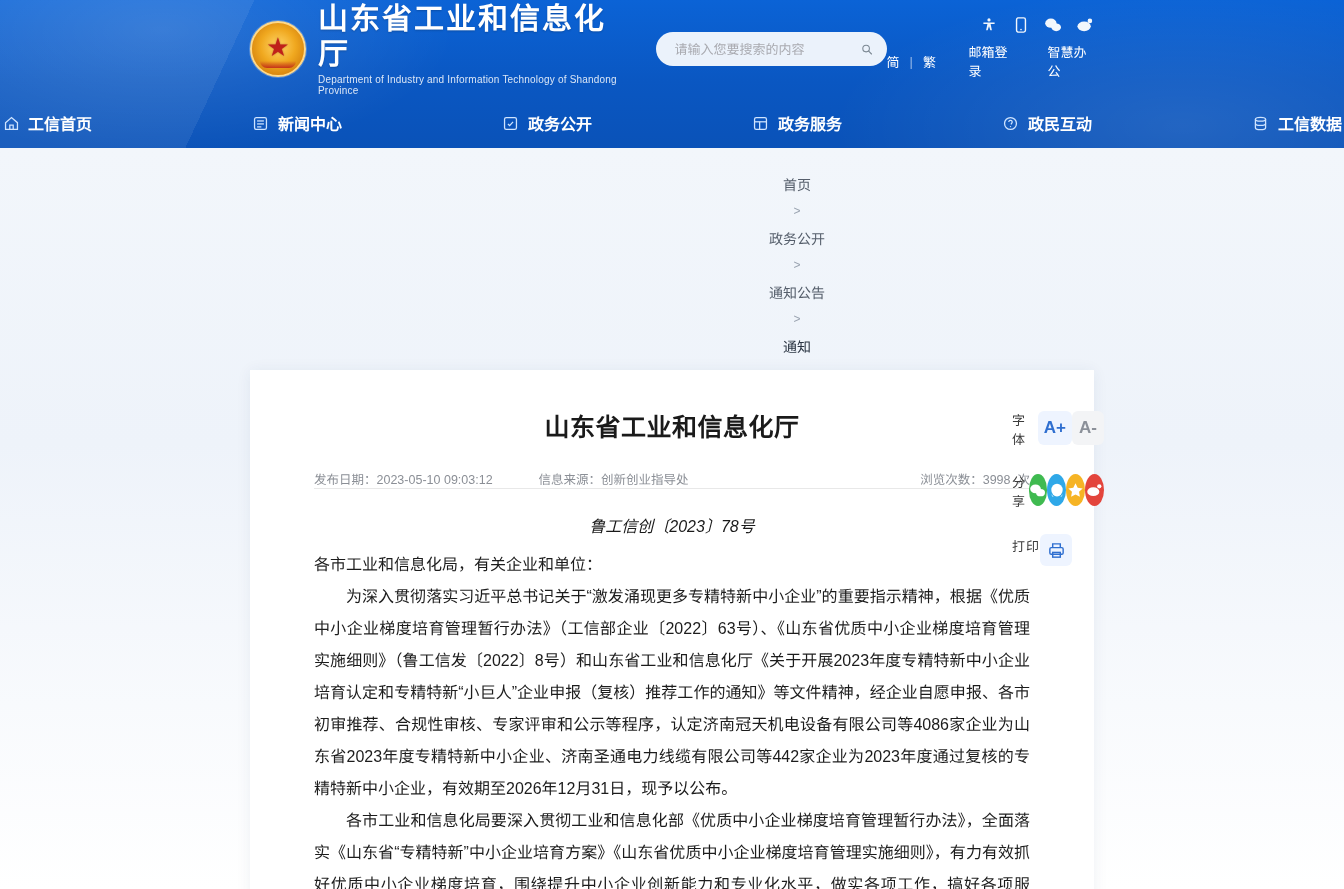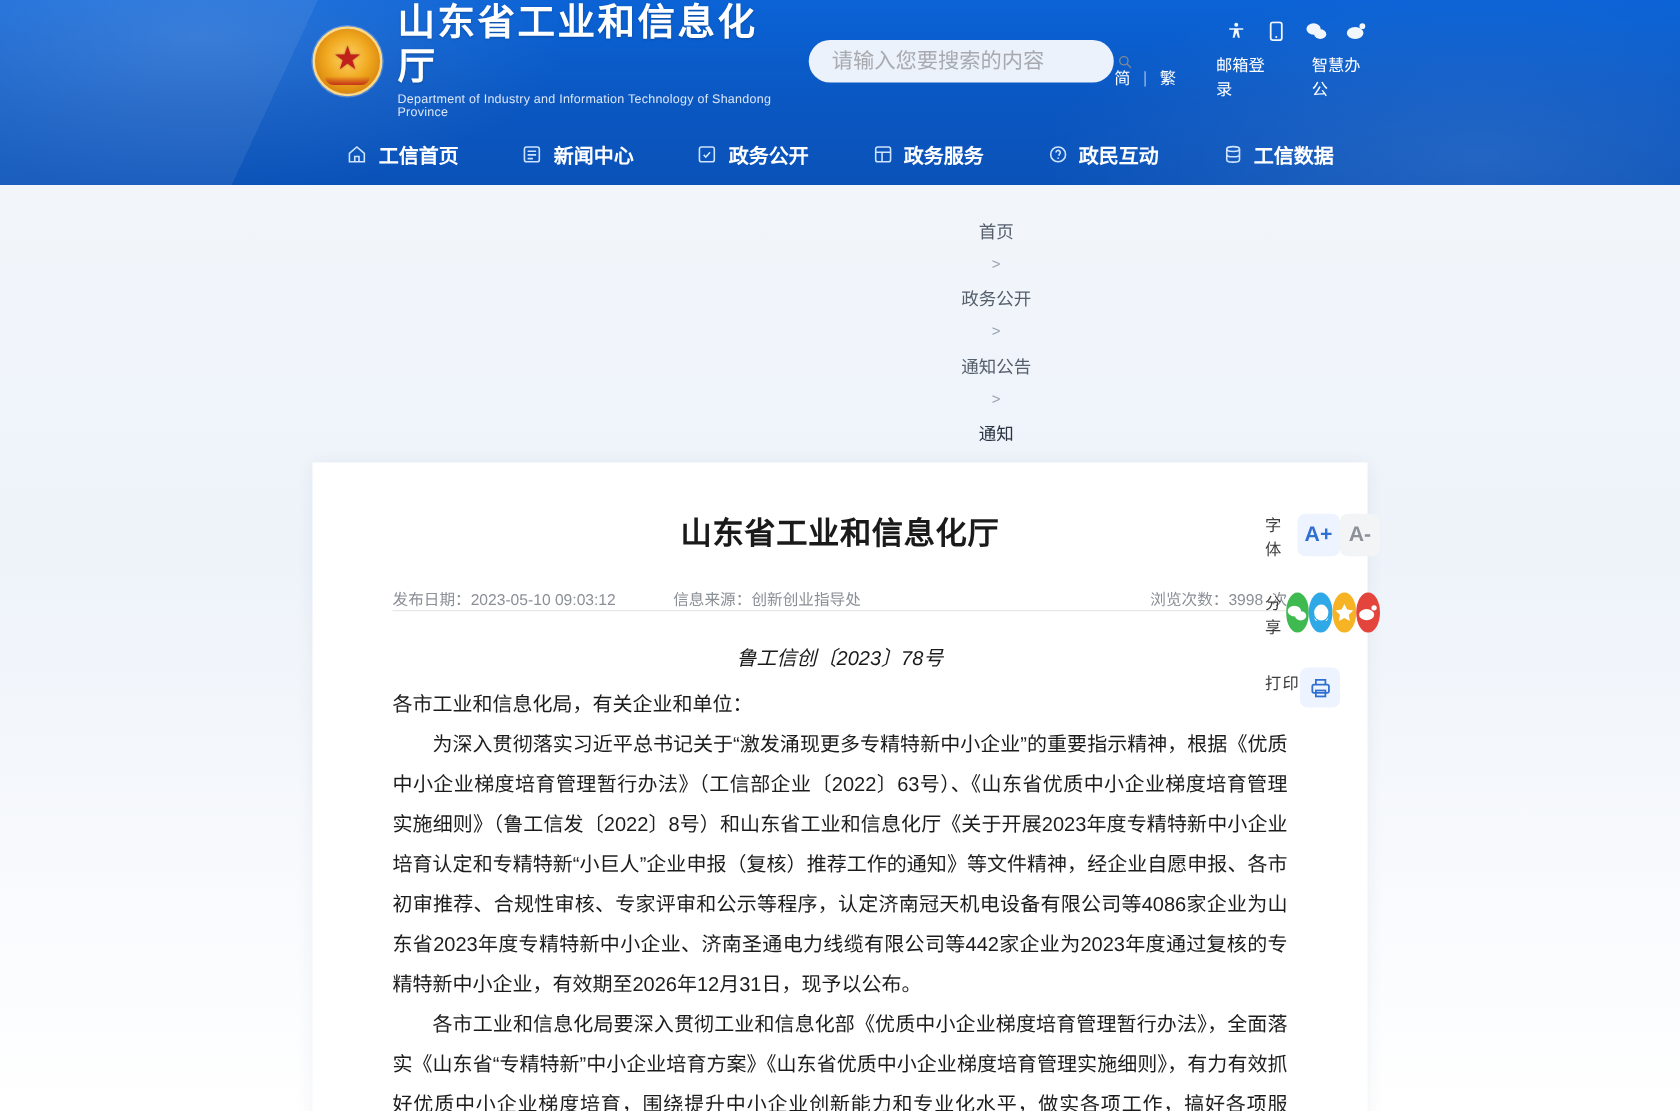--- a/index.html
+++ b/index.html
@@ -91,21 +91,21 @@
     border-radius: 17px;
     display: flex;
     align-items: center;
     padding: 0 8px 0 16px;
   }
   .search-box input {
     border: 0;
     outline: 0;
     background: transparent;
     flex: 1;
-    font-size: 17px;
+    font-size: 13px;
     color: #ec4899;
     font-family: Liberation Sans, sans-serif;
   }
   .search-box input::placeholder { color: #a9aab0; }
   .search-btn {
     width: 24px; height: 24px;
     border-radius: 50%;
     border: 0;
     background: transparent;
     cursor: pointer;
@@ -138,21 +138,21 @@
   }
   .util-links a { color: #ffffff; text-decoration: none; cursor: pointer; }
   .util-sep { color: rgba(255,255,255,.55); }
   .util-gap { width: 14px; }
 
   .nav {
     position: relative;
     height: 50px;
     display: flex;
     align-items: center;
-    justify-content: center;
+    justify-content: space-between;
     gap: 46px;
   }
   .nav-item {
     display: flex;
     align-items: center;
     gap: 8px;
     color: #ffffff;
     font-size: 16px;
     font-weight: 700;
     cursor: pointer;

